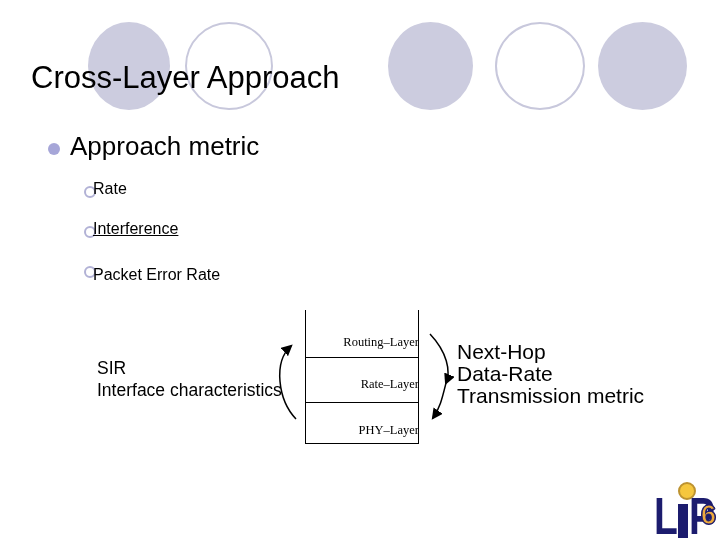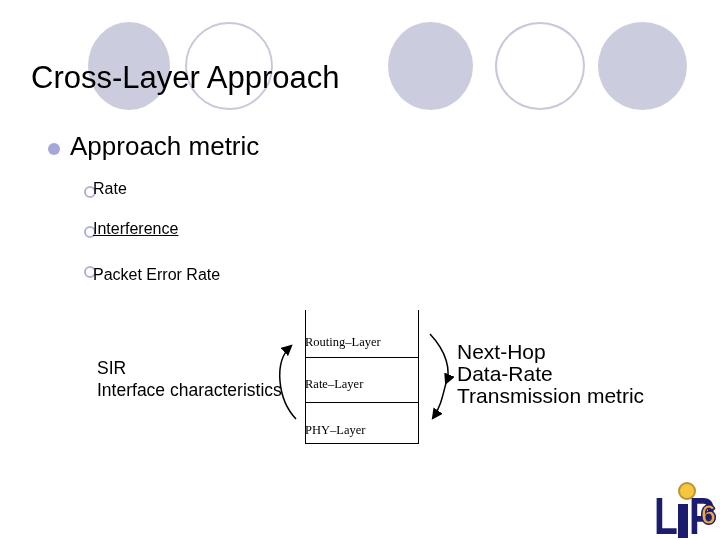--- a/index.html
+++ b/index.html
@@ -18,21 +18,21 @@
   }
   
   .b1-dot{position:absolute;left:48px;top:143px;width:12px;height:12px;border-radius:50%;background:#a6a6d8;z-index:3;}
   #b1-label{position:absolute;left:70px;top:133px;font-size:26px;line-height:1;z-index:3;white-space:nowrap;}
   .b2-dot{position:absolute;left:84px;width:12px;height:12px;border-radius:50%;border:2px solid #b2b2d6;box-sizing:border-box;background:#fff;z-index:3;}
   .b2-label{position:absolute;left:93px;font-size:16px;line-height:1;z-index:3;white-space:nowrap;}
   
   #layerbox{position:absolute;left:305px;top:310px;width:114px;height:134px;box-sizing:border-box;
     border-left:1px solid #000;border-right:1px solid #000;border-bottom:1px solid #000;}
   .divider{position:absolute;left:305px;width:114px;height:0;border-top:1px solid #000;}
-  .layer-label{position:absolute;left:305px;width:114px;text-align:left;
+  .layer-label{position:absolute;left:305px;width:114px;text-align:right;
     font-family:"Liberation Serif",serif;font-size:12.5px;line-height:1;white-space:nowrap;}
   
   #left-ann{position:absolute;left:97px;top:357px;font-size:17.5px;line-height:22px;white-space:nowrap;}
   #right-ann{position:absolute;left:457px;top:341px;font-size:21px;line-height:22px;white-space:nowrap;}
   
   #arrows{position:absolute;left:0;top:0;width:720px;height:540px;pointer-events:none;}
   
   #logo{position:absolute;left:650px;top:478px;width:70px;height:62px;z-index:4;}
   #logo .navy-letter{position:absolute;font-weight:bold;font-size:52px;line-height:1;color:#1c1c6e;
     transform:scaleX(.75);transform-origin:left top;}

